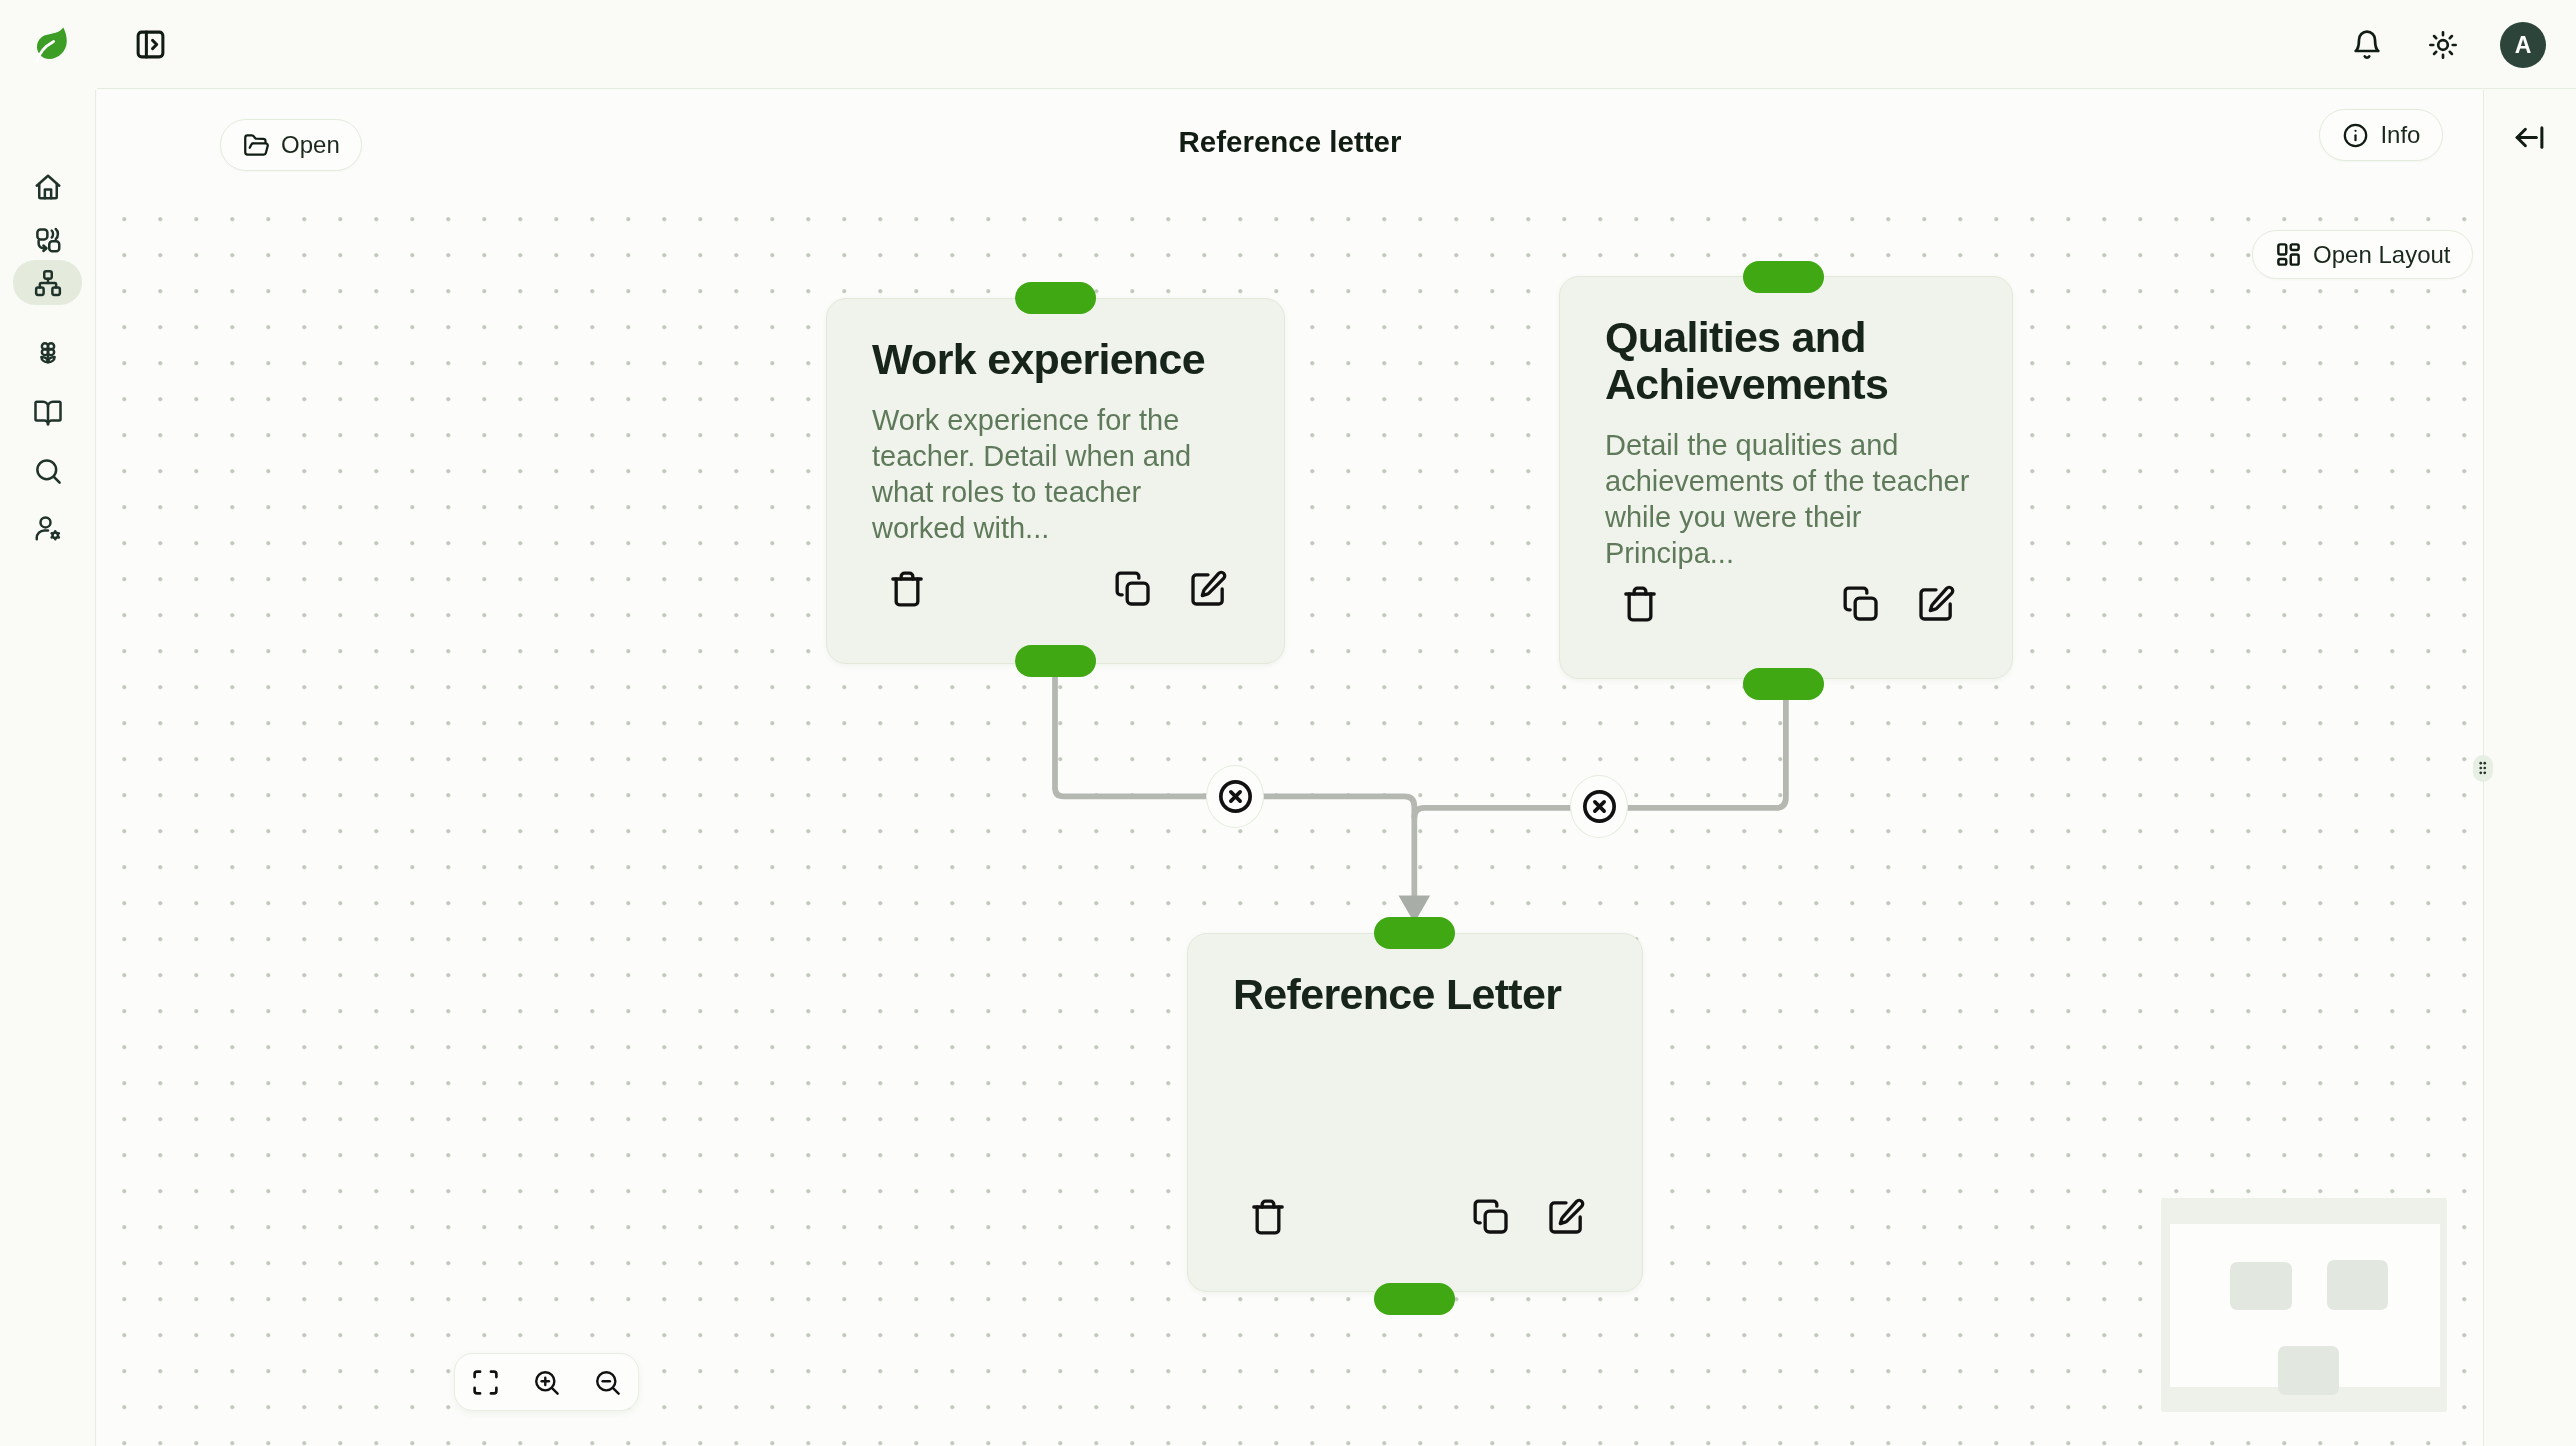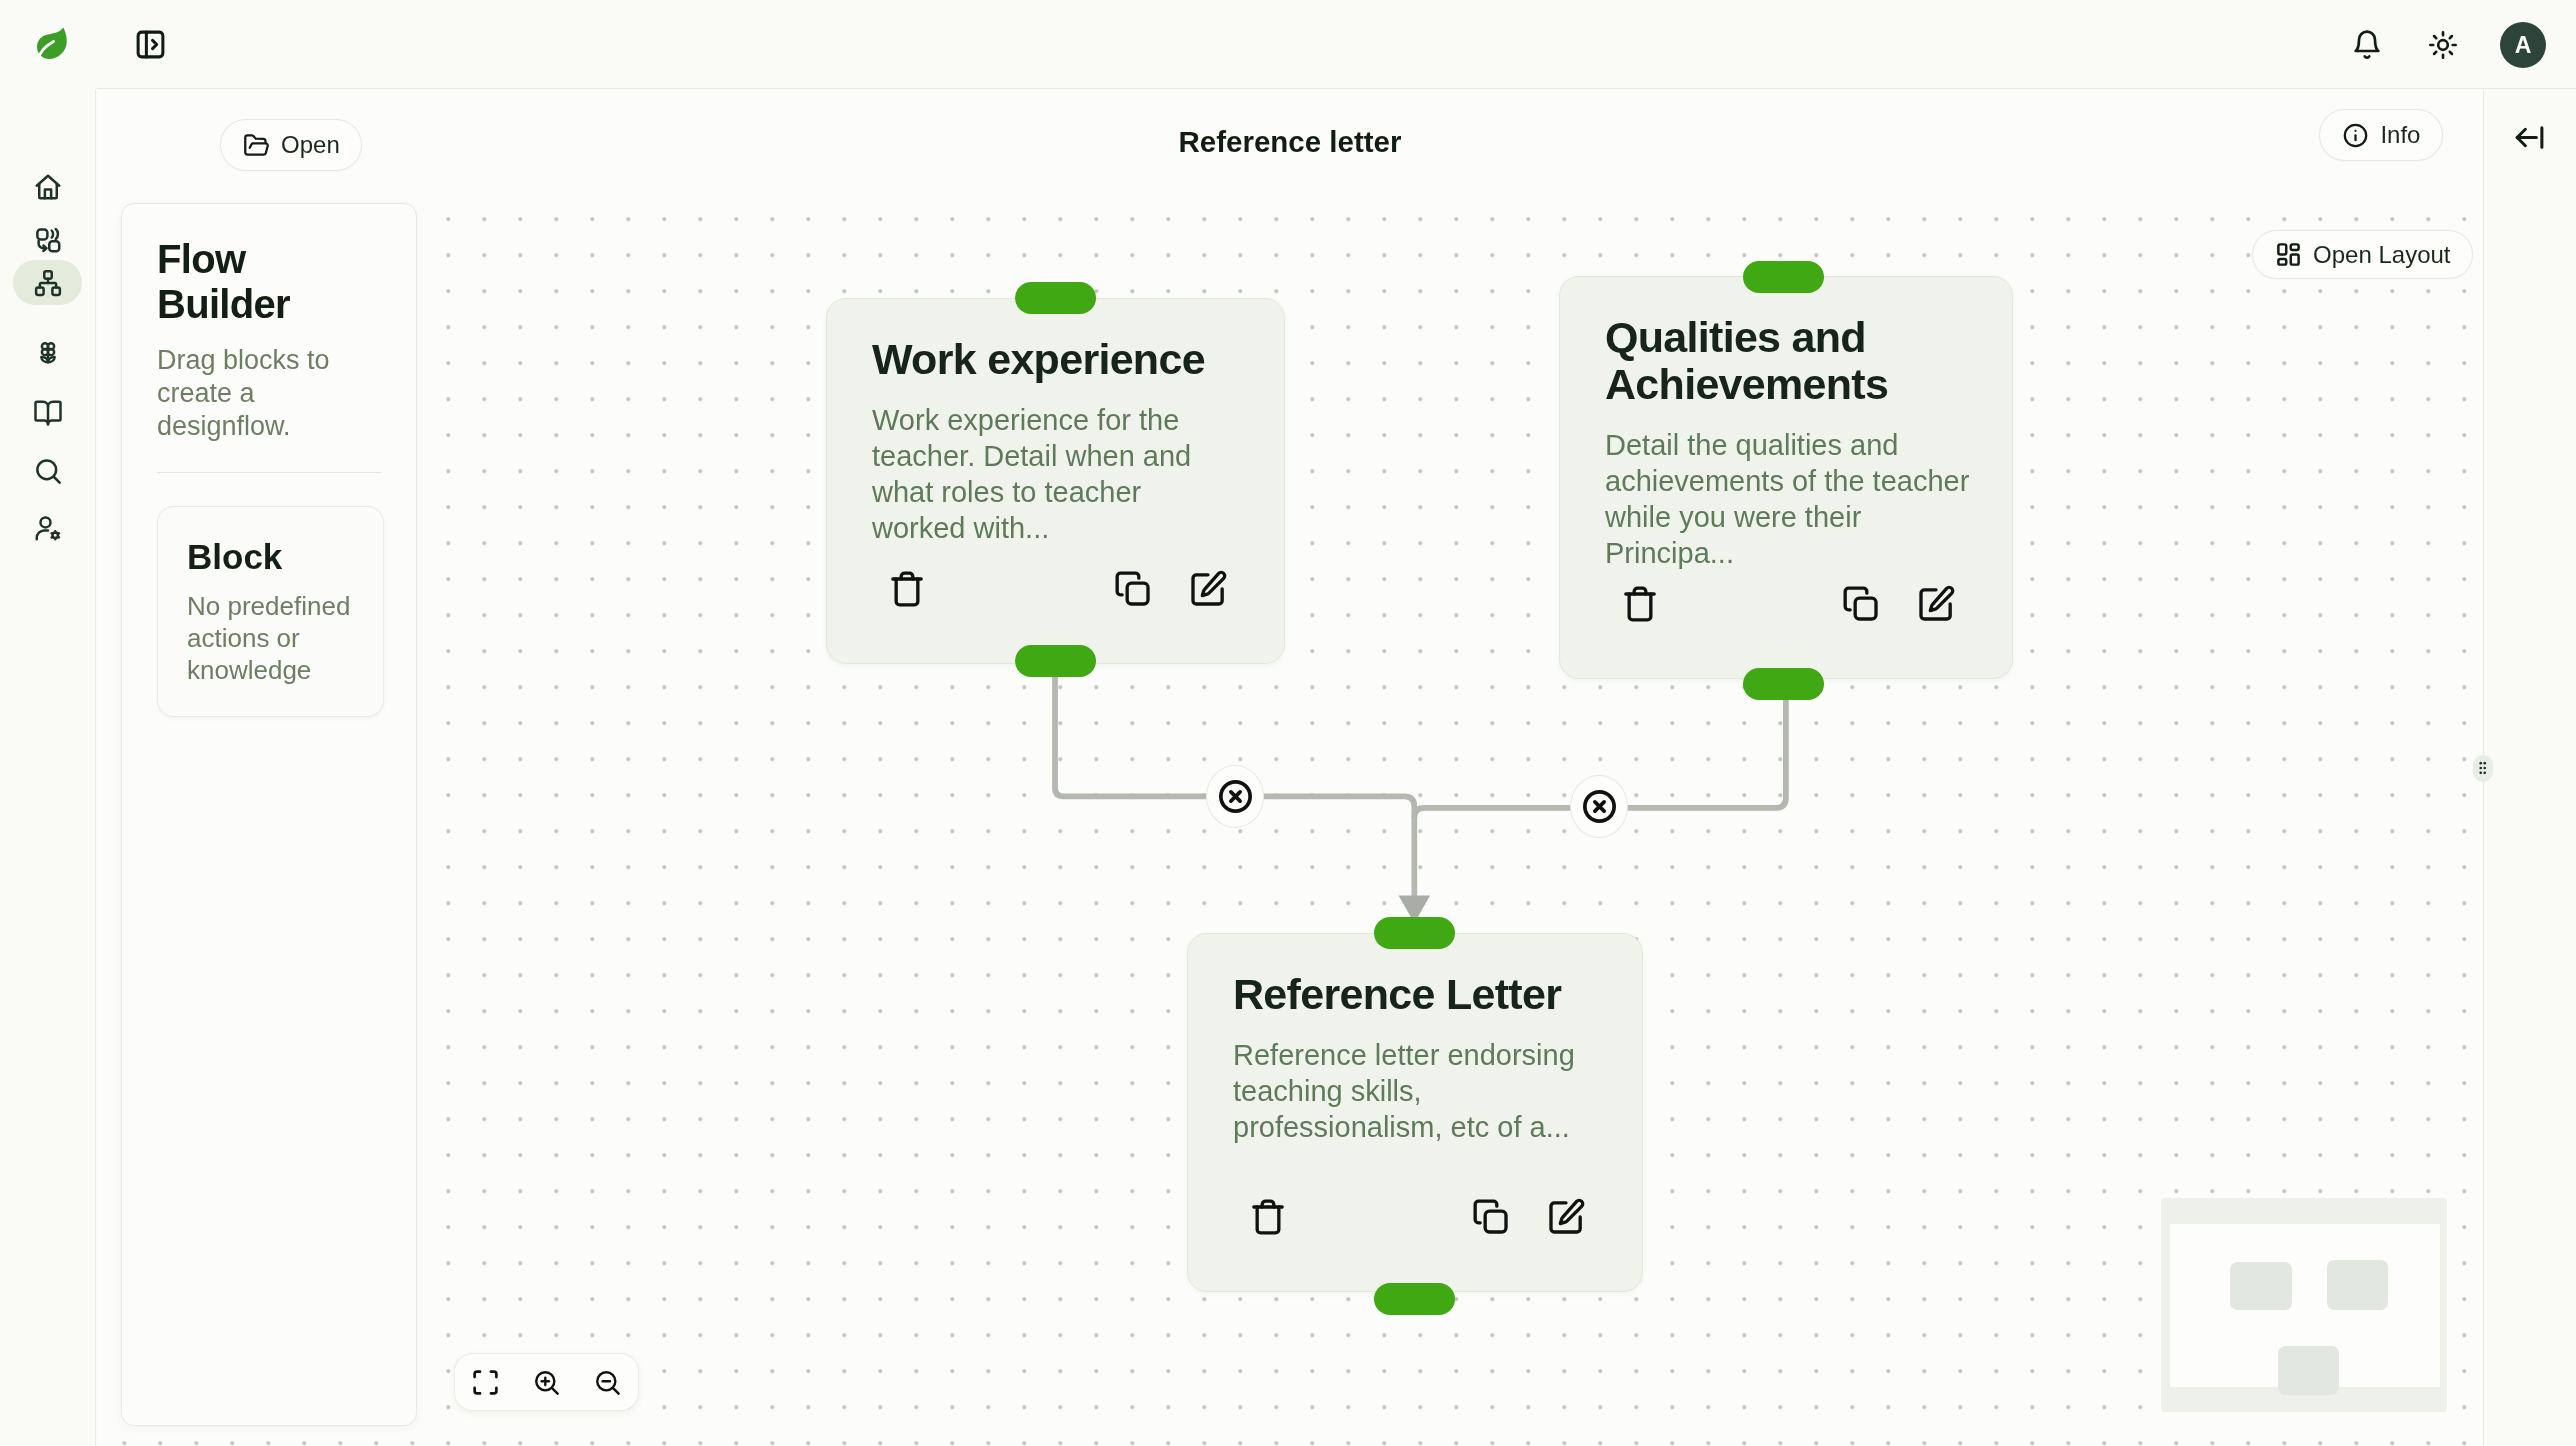--- a/index.html
+++ b/index.html
@@ -315,21 +315,20 @@
               <path d="M12 3.5H5a2 2 0 0 0-2 2V19a2 2 0 0 0 2 2h13.5a2 2 0 0 0 2-2v-7"></path>
               <path d="M18.4 2.6a2.1 2.1 0 0 1 3 3l-9 9a2 2 0 0 1-.9.5l-2.9.85.85-2.9a2 2 0 0 1 .5-.85z"></path>
             </svg>
           </div>
         </div>
       </div>
     </div>
 
     <div class="node node-rl">
       <div class="node-title">Reference Letter</div>
-      <div class="node-desc">Reference letter endorsing teaching skills, professionalism, etc of a...</div>
       <div class="node-actions">
         <div class="node-action">
           <svg viewBox="0 0 24 24" fill="none" stroke="#111111" stroke-width="2" stroke-linecap="round" stroke-linejoin="round">
             <path d="M3.5 6h17"></path>
               <path d="M18.5 6v13.5a2 2 0 0 1-2 2h-9a2 2 0 0 1-2-2V6"></path>
               <path d="M8.5 6V4.5a2 2 0 0 1 2-2h3a2 2 0 0 1 2 2V6"></path>
           </svg>
         </div>
         <div class="grp">
           <div class="node-action">
@@ -398,24 +397,15 @@
 
     <div class="minimap">
       <div class="minimap-viewport">
         <div class="mini-node mini-a"></div>
         <div class="mini-node mini-b"></div>
         <div class="mini-node mini-c"></div>
       </div>
     </div>
   </div>
 
-  <section class="flow-panel">
-    <h1>Flow Builder</h1>
-    <p class="sub">Drag blocks to create a designflow.</p>
-    <div class="flow-divider"></div>
-    <div class="block-card">
-      <h2>Block</h2>
-      <p>No predefined actions or knowledge</p>
-    </div>
-  </section>
 
 </div>
 
 
 </body></html>

